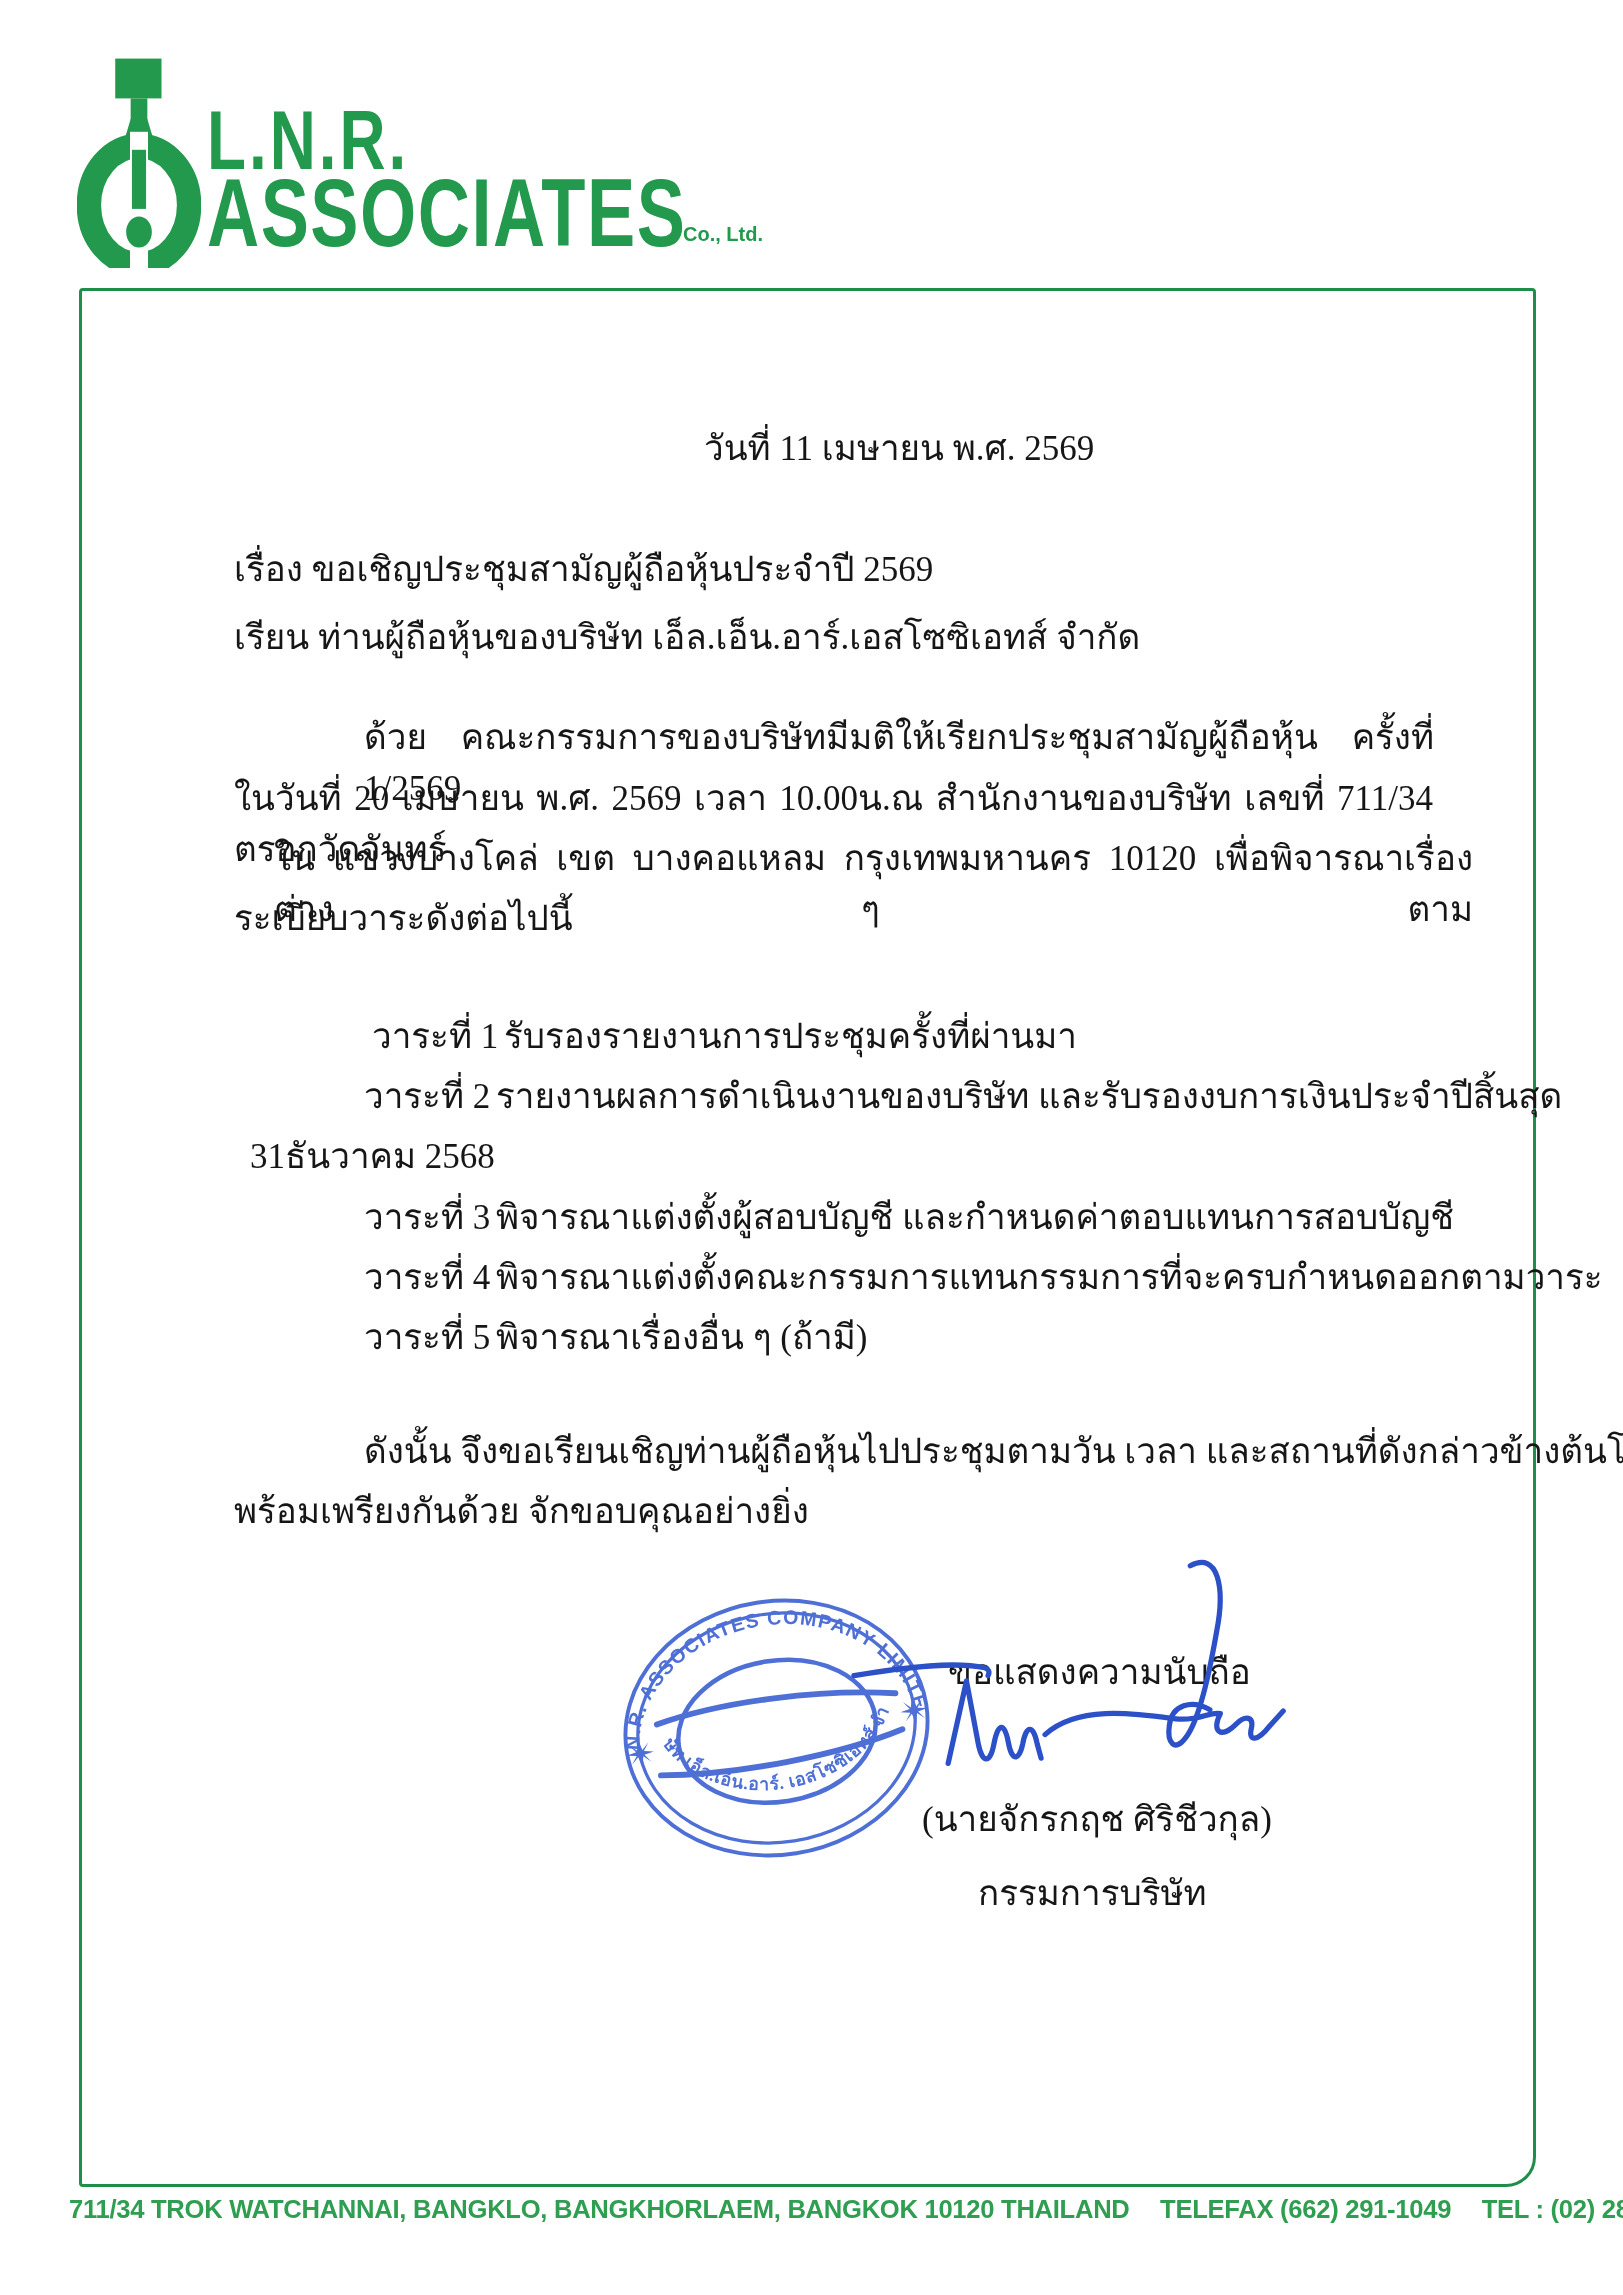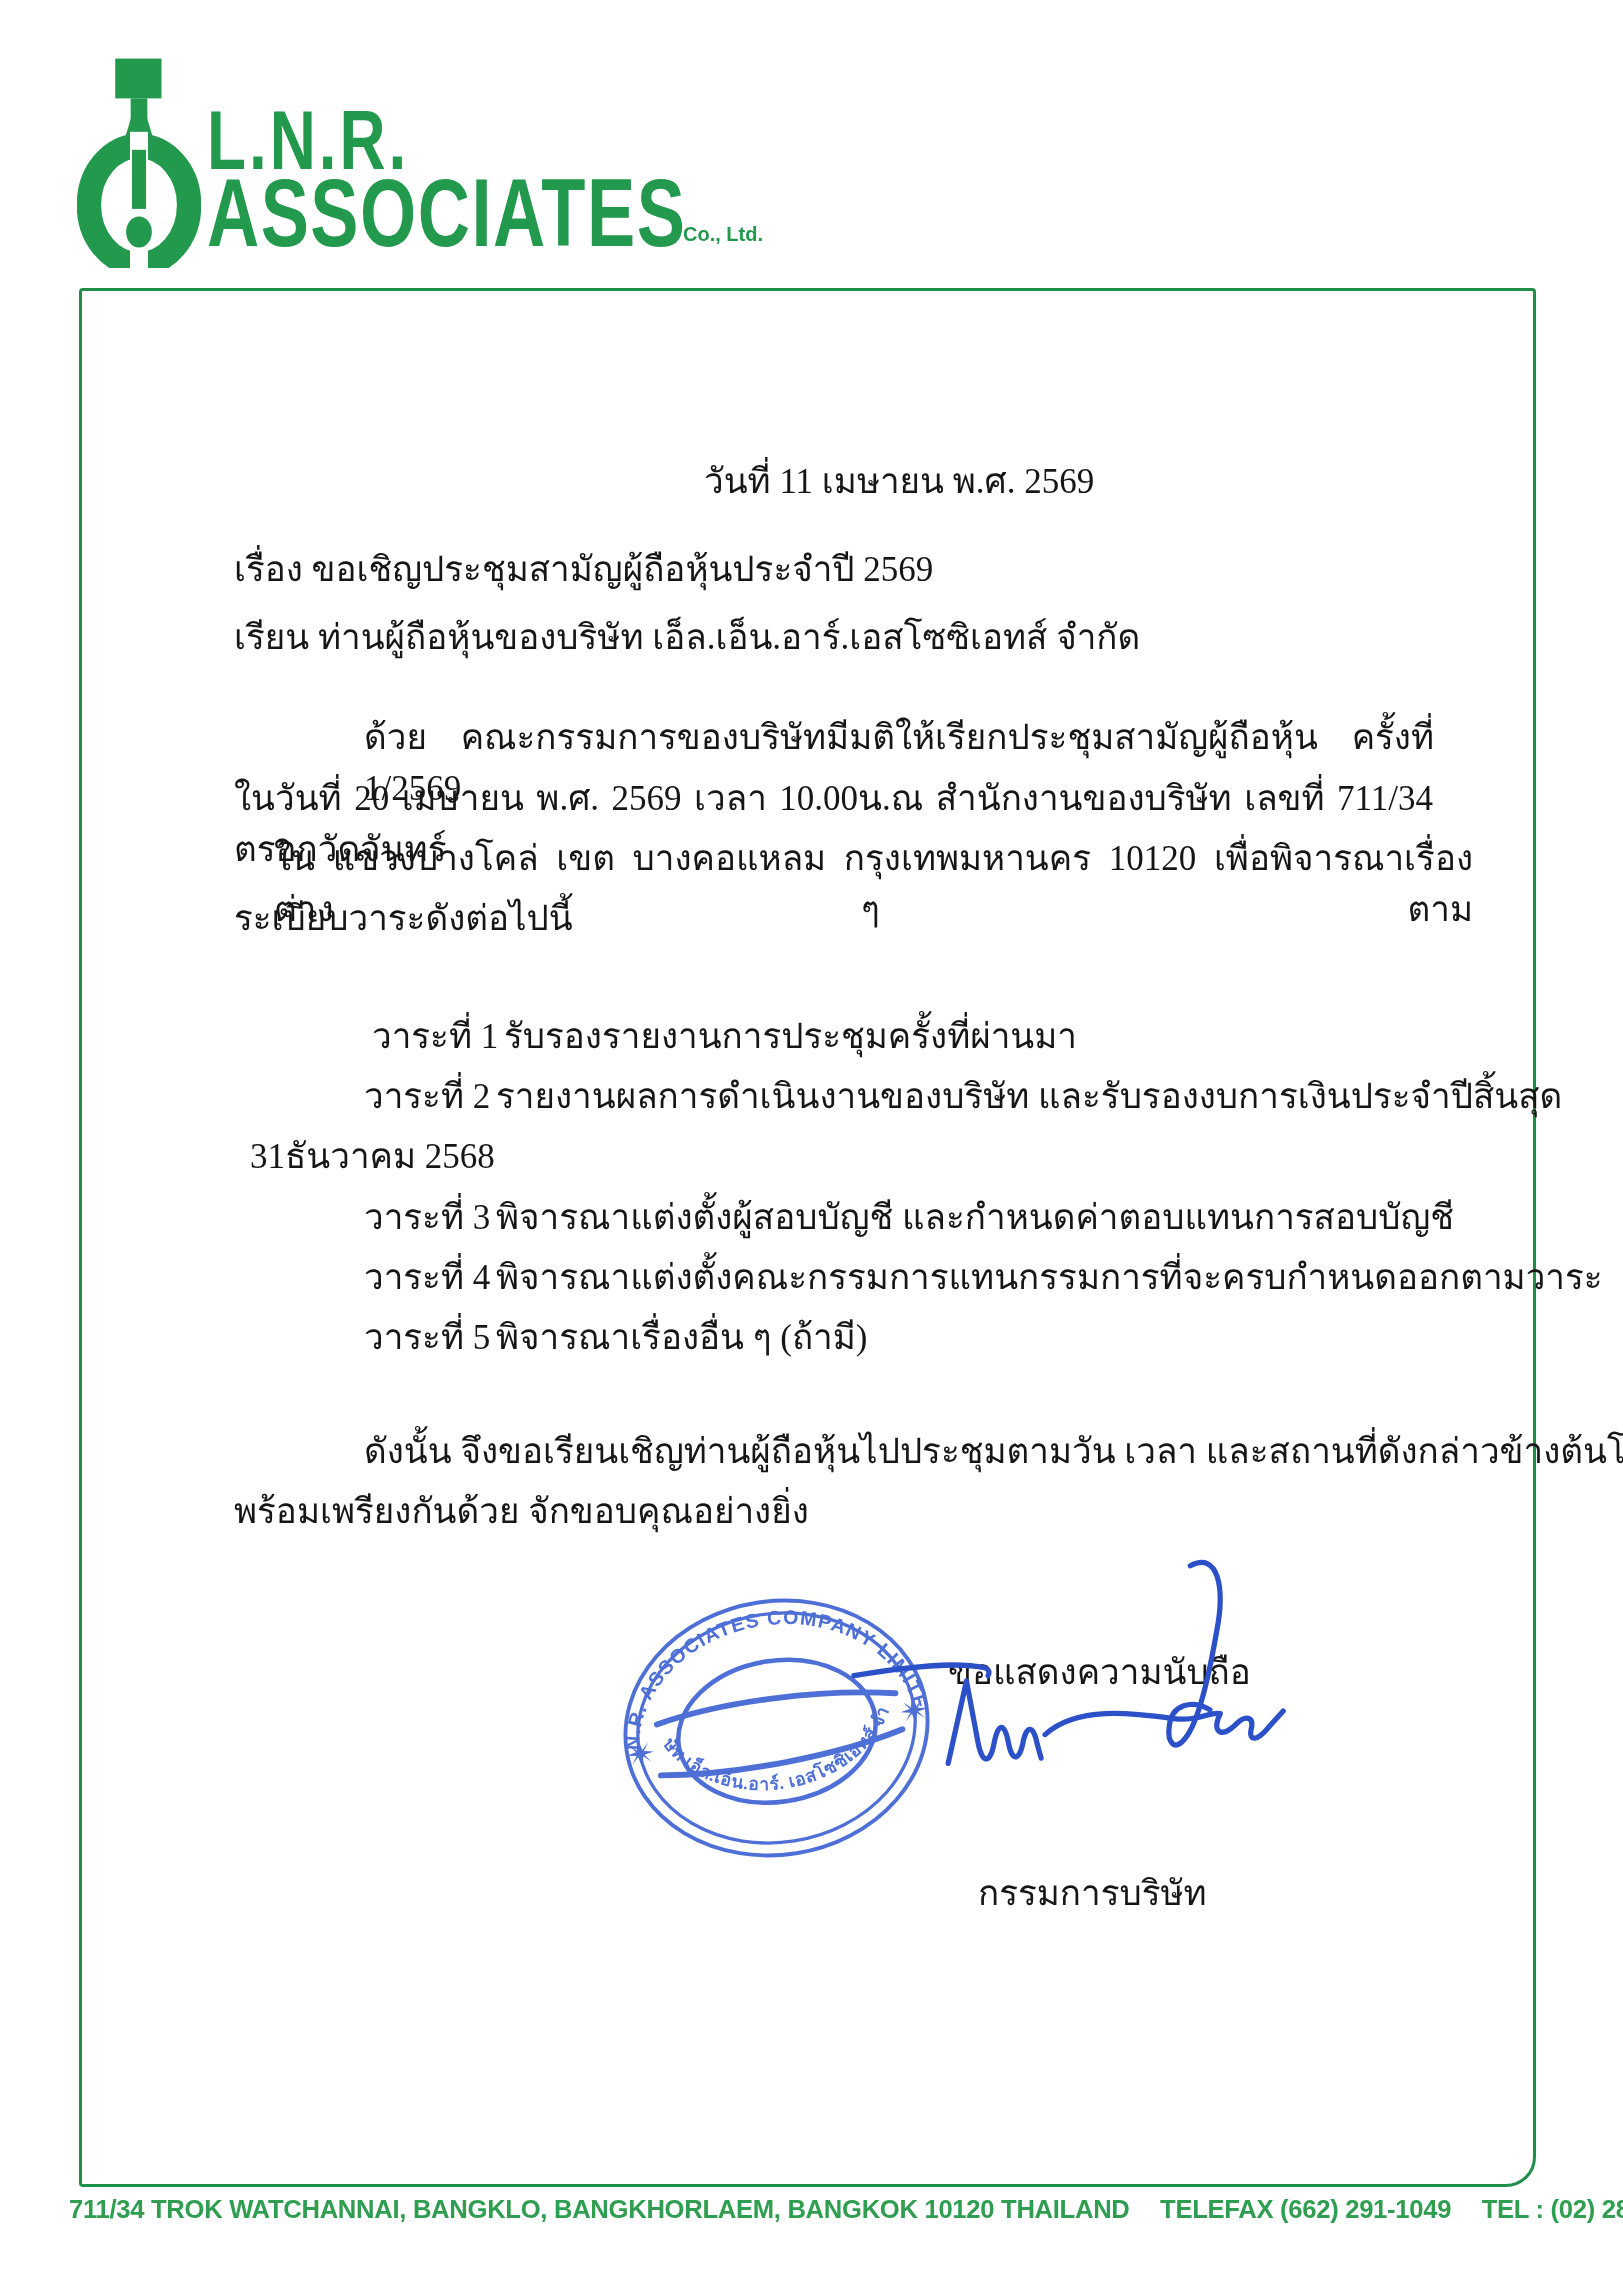--- a/index.html
+++ b/index.html
@@ -78,21 +78,21 @@
     <rect x="81" y="296" width="28" height="36" fill="#ffffff"></rect>
     <rect x="84" y="146" width="22" height="92" fill="#22994d"></rect>
     <ellipse cx="95" cy="274" rx="20" ry="24" fill="#22994d"></ellipse>
   </svg>
   <div class="logo-abbr">L.N.R.</div>
   <div class="logo-name">ASSOCIATES</div>
   <div class="logo-suffix">Co., Ltd.</div>
 
   <div class="frame"></div>
 
-  <div class="tline" style="left:704px;top:424px;margin-top:33px;">วันที่ 11  เมษายน พ.ศ. 2569</div>
+  <div class="tline" style="left:704px;top:424px;">วันที่ 11  เมษายน พ.ศ. 2569</div>
 
   <div class="tline" style="left:234px;top:545px;">เรื่อง ขอเชิญประชุมสามัญผู้ถือหุ้นประจำปี 2569</div>
   <div class="tline" style="left:234px;top:613px;">เรียน ท่านผู้ถือหุ้นของบริษัท เอ็ล.เอ็น.อาร์.เอสโซซิเอทส์ จำกัด</div>
 
   <div class="tline just" style="left:364px;top:713px;width:1070px;">ด้วย คณะกรรมการของบริษัทมีมติให้เรียกประชุมสามัญผู้ถือหุ้น ครั้งที่ 1/2569</div>
   <div class="tline just" style="left:234px;top:774px;width:1199px;">ในวันที่ 20 เมษายน พ.ศ. 2569 เวลา 10.00น.ณ สำนักงานของบริษัท เลขที่ 711/34 ตรอกวัดจันทร์</div>
   <div class="tline just" style="left:234px;top:834px;width:1199px;margin-left:40px;">ใน แขวงบางโคล่ เขต บางคอแหลม กรุงเทพมหานคร 10120    เพื่อพิจารณาเรื่องต่าง ๆ ตาม</div>
   <div class="tline" style="left:234px;top:894px;">ระเบียบวาระดังต่อไปนี้</div>
 
   <div class="tline" style="left:372px;top:1012px;">
@@ -141,20 +141,21 @@
 
   <svg class="sig-svg" viewBox="0 0 706 368" xmlns="http://www.w3.org/2000/svg">
     <g stroke="#2b50c8" stroke-width="8" fill="none" stroke-linecap="round" stroke-linejoin="round">
       <path d="M 6,198 C 90,184 162,176 206,186 C 212,188 214,192 211,198"></path>
       <path d="M 150,332 L 178,206 L 196,302 C 202,332 214,334 220,302 C 226,270 236,268 242,300 C 247,328 258,330 264,302 C 269,274 280,272 286,302 L 292,324"></path>
       <path d="M 520,30 C 562,8 574,62 560,132 C 547,207 532,270 512,294 C 497,314 484,302 488,274 C 492,242 522,234 550,250"></path>
       <path d="M 298,288 C 348,242 438,256 498,264 C 534,268 550,252 566,256 C 552,282 566,296 590,272 C 604,258 618,260 613,280 C 609,298 622,300 642,274 L 662,252"></path>
     </g>
   </svg>
 
+  <div class="tline" style="left:922px;top:1795px;">(นายจักรกฤช  ศิริชีวกุล)</div>
   <div class="tline" style="left:978px;top:1869px;">กรรมการบริษัท</div>
 
   <div class="footer-row">
     <span>711/34 TROK WATCHANNAI, BANGKLO, BANGKHORLAEM, BANGKOK 10120 THAILAND</span>
     <span>TELEFAX (662) 291-1049</span>
     <span>TEL : (02) 289-1381, 291-5631-2</span>
   </div>
 
 </div>
 

